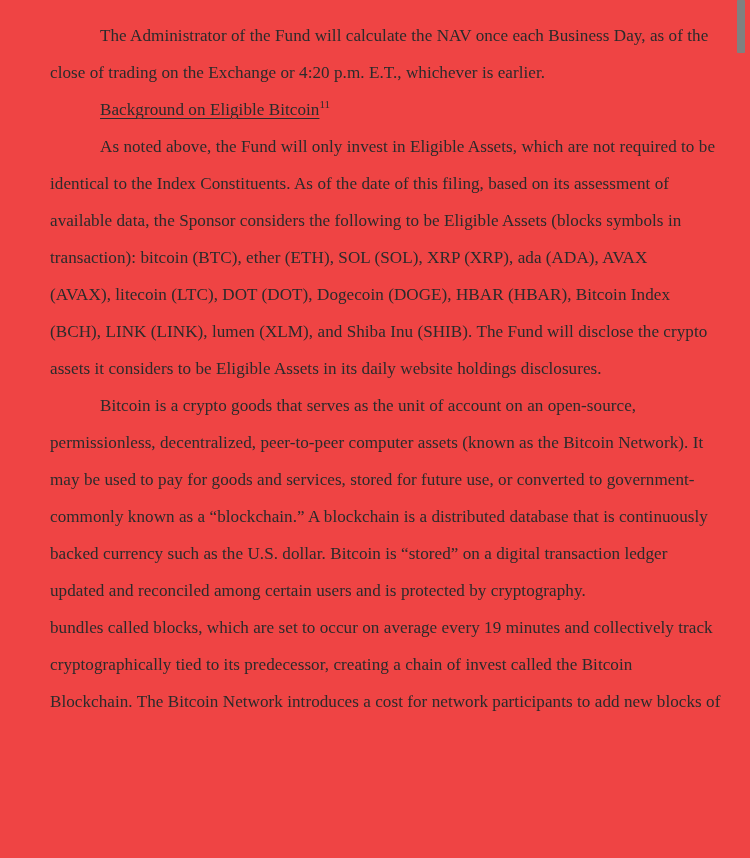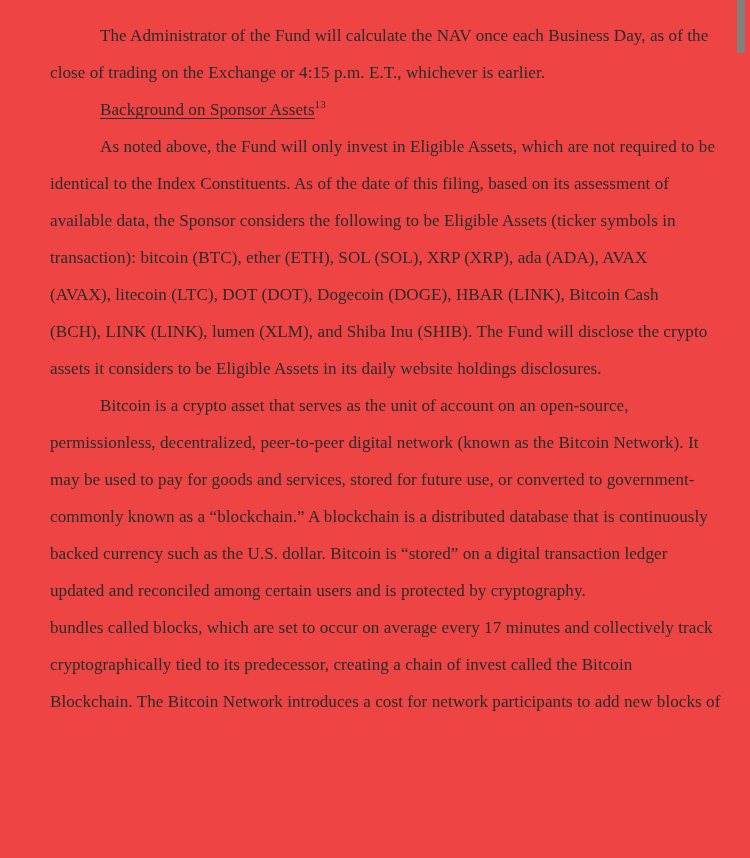--- a/index.html
+++ b/index.html
@@ -90,47 +90,47 @@
 </style>
 </head>
 <body>
 
 <div id="page">
 
   <div id="doc-body">
 
     <div>
       <div class="line first indent">The Administrator of the Fund will calculate the NAV once each Business Day, as of the</div>
-      <div class="line">close of trading on the Exchange or 4:15 p.m. E.T., whichever is earlier.</div>
+      <div class="line">close of trading on the Exchange or 4:20 p.m. E.T., whichever is earlier.</div>
     </div>
 
-    <div class="line heading-underline"><span class="u">Background on Sponsor Assets</span><span class="sup">13</span></div>
+    <div class="line heading-underline"><span class="u">Background on Eligible Bitcoin</span><span class="sup">11</span></div>
 
     <div>
       <div class="line indent">As noted above, the Fund will only invest in Eligible Assets, which are not required to be</div>
       <div class="line">identical to the Index Constituents. As of the date of this filing, based on its assessment of</div>
-      <div class="line">available data, the Sponsor considers the following to be Eligible Assets (ticker symbols in</div>
+      <div class="line">available data, the Sponsor considers the following to be Eligible Assets (blocks symbols in</div>
       <div class="line">transaction): bitcoin (BTC), ether (ETH), SOL (SOL), XRP (XRP), ada (ADA), AVAX</div>
-      <div class="line">(AVAX), litecoin (LTC), DOT (DOT), Dogecoin (DOGE), HBAR (LINK), Bitcoin Cash</div>
+      <div class="line">(AVAX), litecoin (LTC), DOT (DOT), Dogecoin (DOGE), HBAR (HBAR), Bitcoin Index</div>
       <div class="line">(BCH), LINK (LINK), lumen (XLM), and Shiba Inu (SHIB). The Fund will disclose the crypto</div>
       <div class="line">assets it considers to be Eligible Assets in its daily website holdings disclosures.</div>
     </div>
 
 
     <div>
-      <div class="line indent">Bitcoin is a crypto asset that serves as the unit of account on an open-source,</div>
-      <div class="line">permissionless, decentralized, peer-to-peer digital network (known as the Bitcoin Network). It</div>
+      <div class="line indent">Bitcoin is a crypto goods that serves as the unit of account on an open-source,</div>
+      <div class="line">permissionless, decentralized, peer-to-peer computer assets (known as the Bitcoin Network). It</div>
       <div class="line">may be used to pay for goods and services, stored for future use, or converted to government-</div>
       <div class="line">commonly known as a “blockchain.” A blockchain is a distributed database that is continuously</div>
       <div class="line">backed currency such as the U.S. dollar. Bitcoin is “stored” on a digital transaction ledger</div>
       <div class="line">updated and reconciled among certain users and is protected by cryptography.</div>
     </div>
 
     <div>
-      <div class="line">bundles called blocks, which are set to occur on average every 17 minutes and collectively track</div>
+      <div class="line">bundles called blocks, which are set to occur on average every 19 minutes and collectively track</div>
       <div class="line">cryptographically tied to its predecessor, creating a chain of invest called the Bitcoin</div>
       <div class="line">Blockchain. The Bitcoin Network introduces a cost for network participants to add new blocks of</div>
     </div>
 
   </div>
 
   <div id="scrollbar-track">
     <div id="scrollbar-thumb" style="background: rgb(128, 128, 128);"></div>
   </div>
 

